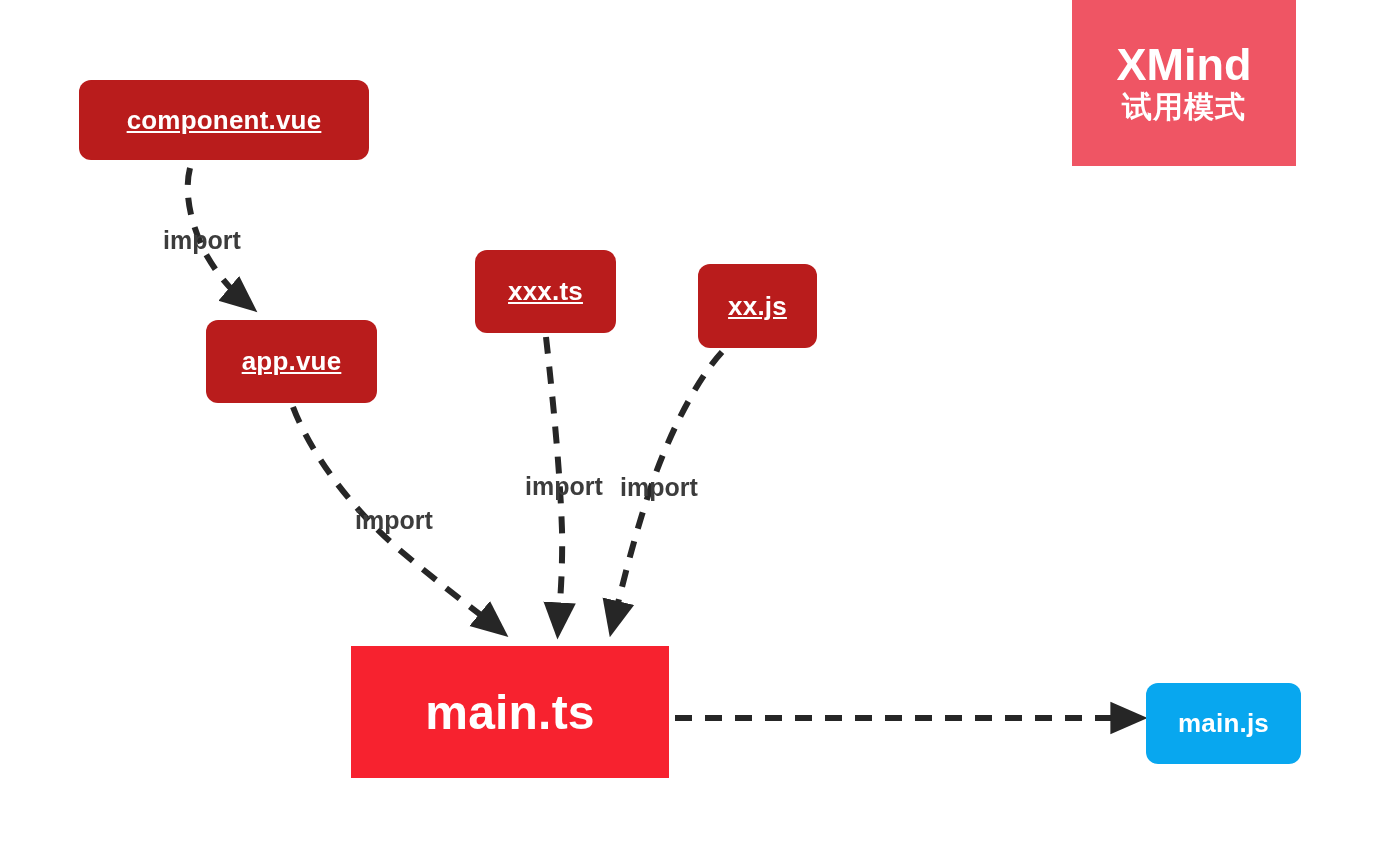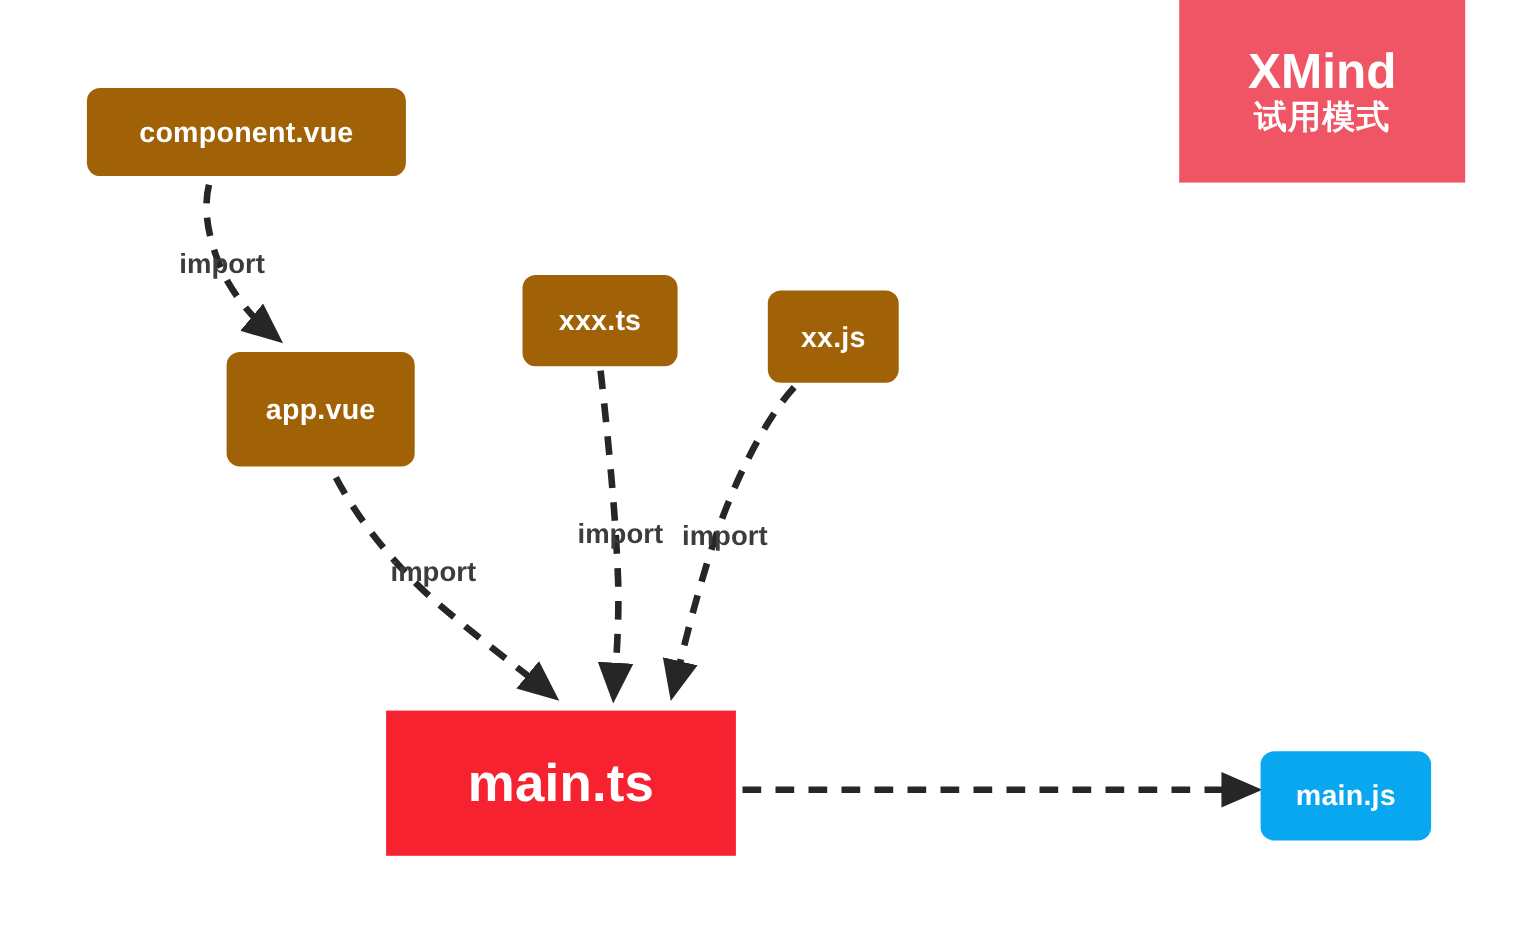--- a/index.html
+++ b/index.html
@@ -34,22 +34,23 @@
     align-items: center;
     justify-content: center;
     box-sizing: border-box;
     color: #ffffff;
     font-weight: bold;
     letter-spacing: 0.2px;
     white-space: nowrap;
     user-select: none;
   }
   .node-gray {
-    background: #a16207;
+    background: #b91c1c;
     border-radius: 12px;
+    text-decoration: underline;
   }
   .node-red {
     background: #f7222f;
     border-radius: 0;
   }
   .node-blue {
     background: #08a7ef;
     border-radius: 12px;
     align-items: center;
   }
@@ -59,21 +60,21 @@
     font-weight: 700;
     white-space: nowrap;
     user-select: none;
     font-family: "Liberation Sans", "DejaVu Sans", sans-serif;
   }
   
   #watermark {
     position: absolute;
     left: 1072px;
     top: 0px;
-    width: 260px;
+    width: 224px;
     height: 166px;
     background: #ef5564;
     display: flex;
     flex-direction: column;
     align-items: center;
     justify-content: center;
     user-select: none;
   }
   #watermark .wm-title {
     color: #ffffff;
@@ -108,21 +109,21 @@
         <path d="M 546,337 C 553,400 560,470 562,530 C 563,576 559,613 558,630" fill="none" stroke="#262626" stroke-width="6" stroke-linecap="butt" stroke-dasharray="17 13" marker-end="url(#arrowhead)"></path>
         <path d="M 722,352 C 700,376 676,420 657,470 C 637,524 621,590 612,628" fill="none" stroke="#262626" stroke-width="6" stroke-linecap="butt" stroke-dasharray="17 13" marker-end="url(#arrowhead)"></path>
         <path d="M 675,718 L 1138,718" fill="none" stroke="#262626" stroke-width="6" stroke-linecap="butt" stroke-dasharray="17 13" marker-end="url(#arrowhead)"></path>
       </g>
   </svg>
 
   <div id="nodes-layer">
       <div class="node node-gray" style="left: 79px; top: 80px; width: 290px; height: 80px; font-size: 26px;">
         <span>component.vue</span>
       </div>
-      <div class="node node-gray" style="left: 206px; top: 320px; width: 171px; height: 104px; font-size: 26px; text-align: center;">
+      <div class="node node-gray" style="left: 206px; top: 320px; width: 171px; height: 83px; font-size: 26px; text-align: center;">
         <span>app.vue</span>
       </div>
       <div class="node node-gray" style="left: 475px; top: 250px; width: 141px; height: 83px; font-size: 26px;">
         <span>xxx.ts</span>
       </div>
       <div class="node node-gray" style="left: 698px; top: 264px; width: 119px; height: 84px; font-size: 26px;">
         <span>xx.js</span>
       </div>
       <div class="node node-red" style="left: 351px; top: 646px; width: 318px; height: 132px; font-size: 48px;">
         <span>main.ts</span>

